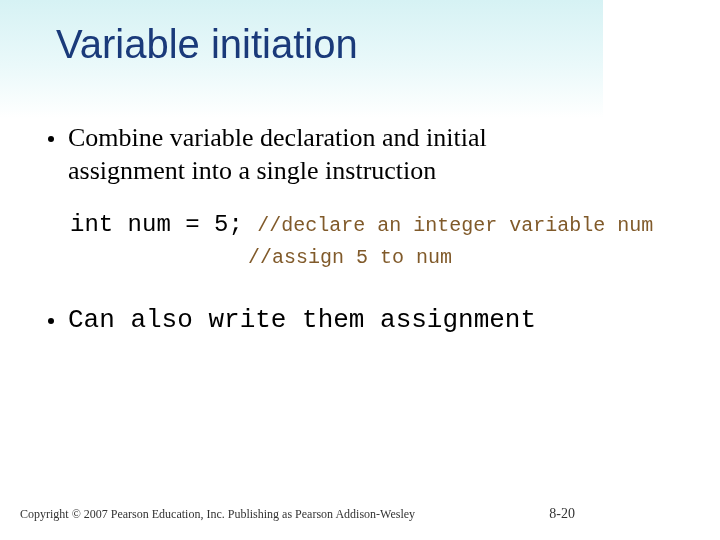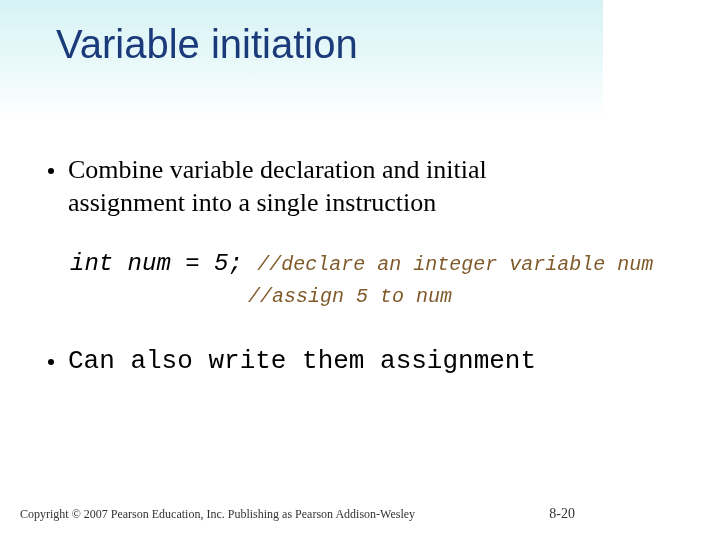--- a/index.html
+++ b/index.html
@@ -30,48 +30,46 @@
   .body-area {
     position: absolute;
     top: 122px;
     left: 48px;
     right: 36px;
   }
   .bullet-row {
     display: flex;
     align-items: flex-start;
     margin-bottom: 14px;
-    margin-top: 32px;
   }
   .bullet-dot {
     width: 6px;
     height: 6px;
     background: #000;
     border-radius: 50%;
     margin-top: 14px;
     margin-right: 14px;
     flex: none;
   }
   .bullet-text {
     font-size: 26px;
     line-height: 1.25;
     color: #000;
   }
   .bullet-text.mono {
     font-family: 'Courier New', monospace;
   }
   .code-block {
     margin-left: 22px;
-    margin-top: 29px;
+    margin-top: 22px;
     margin-bottom: 30px;
     font-family: 'Courier New', monospace;
     font-size: 24px;
     color: #000;
     line-height: 1.35;
-    font-style: italic;
   }
   .code-line {
     white-space: nowrap;
   }
   .comment {
     font-family: 'Courier New', monospace;
     font-size: 20px;
     color: #805a2a;
   }
   .comment-indent {

